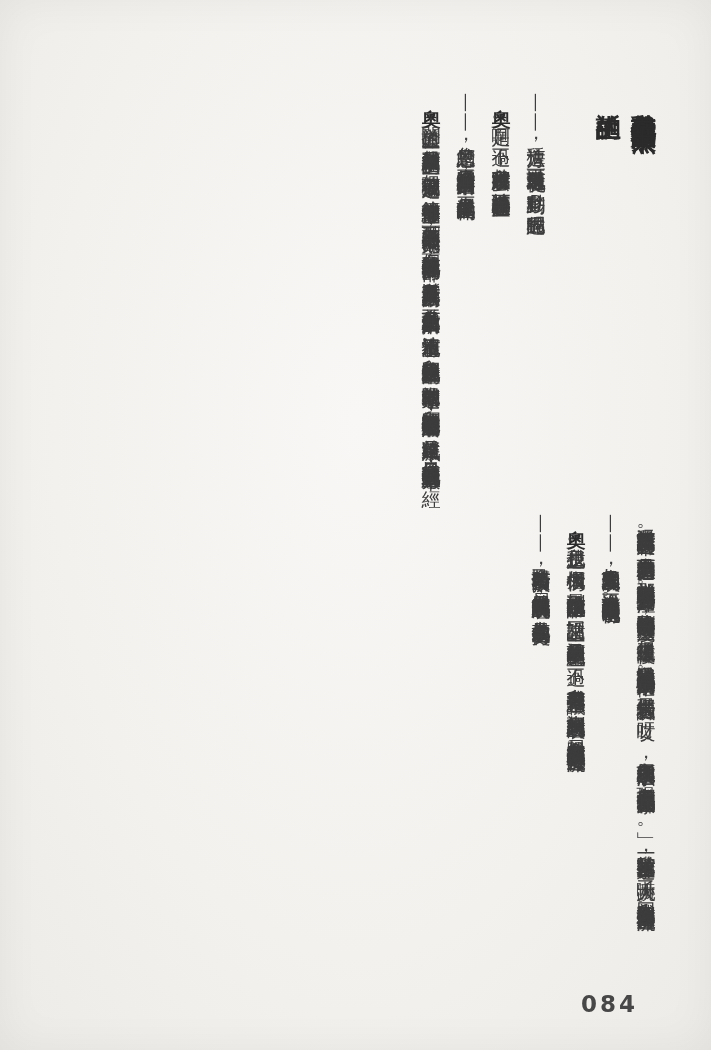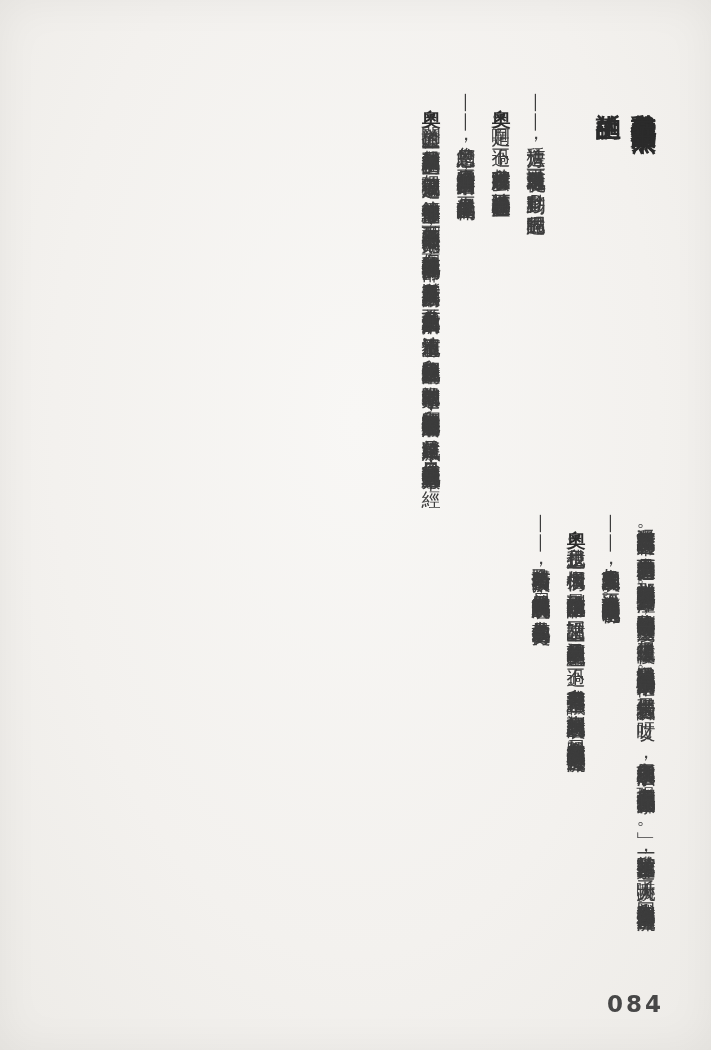--- a/index.html
+++ b/index.html
@@ -55,21 +55,21 @@
   .para:last-child {
     margin-left: 0;
   }
   .speaker {
     font-weight: bold;
     color: #2b2b2b;
     margin-inline-end: 19px;
   }
   .page-number {
     position: absolute;
-    left: 607px;
+    left: 581px;
     top: 991px;
     font-family: "DejaVu Sans", sans-serif;
     font-weight: bold;
     font-size: 23px;
     letter-spacing: 3px;
     color: #474747;
   }
 </style>
 </head>
 <body>

